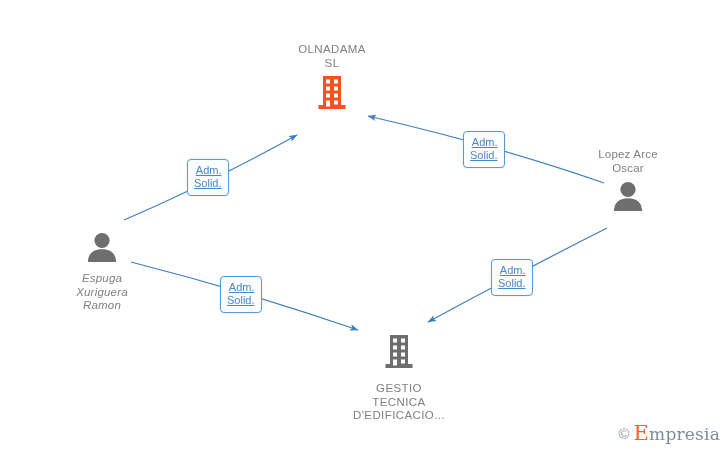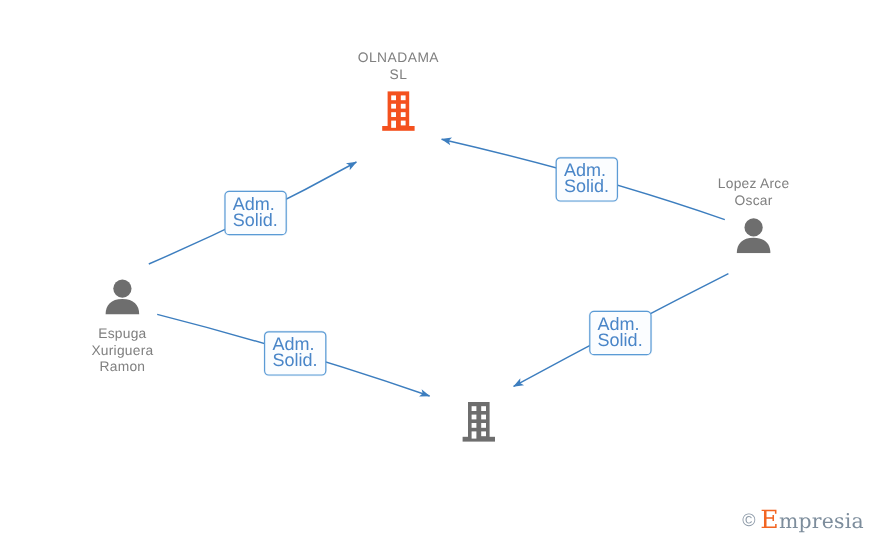--- a/index.html
+++ b/index.html
@@ -48,26 +48,27 @@
   .node-icon {
     display: block;
   }
   .edge-label {
     position: absolute;
     box-sizing: border-box;
     border: 1px solid #5b9bd5;
     border-radius: 4px;
     background: #fbfdff;
     color: #4a86c8;
-    font-size: 15px;
+    font-size: 11px;
     line-height: 13px;
-    text-align: left;
+    text-align: right;
     padding: 4px 6px 5px 6px;
     white-space: pre-line;
     box-shadow: 0 0 0 0.5px rgba(91,155,213,0.15);
+    text-decoration: underline;
   }
   #watermark {
     position: absolute;
     right: 8px;
     bottom: 6px;
     display: flex;
     align-items: center;
     gap: 4px;
     user-select: none;
   }
@@ -147,21 +148,21 @@
 
   <div class="node" style="left:102px; top:232px;">
     <span class="node-icon">
       <svg width="34" height="30" viewBox="0 0 34 30" xmlns="http://www.w3.org/2000/svg">
         <g fill="#6e6e6e">
           <circle cx="17" cy="8.5" r="7.6"></circle>
           <path d="M17 17.2 C 26.5 17.2 31 22.2 31 30 L 3 30 C 3 22.2 7.5 17.2 17 17.2 Z"></path>
         </g>
       </svg>
     </span>
-    <div class="node-label" style="margin-top:6px;">Espuga
+    <div class="node-label" style="margin-top:6px;font-style:italic;">Espuga
 Xuriguera
 Ramon</div>
   </div>
 
   <div class="node" style="left:399px; top:335px;">
     <span class="node-icon">
       <svg width="28" height="36" viewBox="0 0 28 36" xmlns="http://www.w3.org/2000/svg">
         <g fill="#6e6e6e">
           <rect x="5" y="0" width="18" height="32"></rect>
           <rect x="0.5" y="29" width="27" height="4"></rect>
@@ -171,20 +172,23 @@
           <rect x="16" y="3.5" width="4" height="4"></rect>
           <rect x="8" y="10.5" width="4" height="4"></rect>
           <rect x="16" y="10.5" width="4" height="4"></rect>
           <rect x="8" y="17.5" width="4" height="4"></rect>
           <rect x="16" y="17.5" width="4" height="4"></rect>
           <rect x="8" y="24.5" width="4" height="6"></rect>
           <rect x="16" y="24.5" width="4" height="4"></rect>
         </g>
       </svg>
     </span>
+    <div class="node-label company" style="margin-top:7px;">GESTIO
+TECNICA
+D'EDIFICACIO...</div>
   </div>
 
   <div class="edge-label" style="left:187px; top:159px;">Adm.
 Solid.</div>
 
   <div class="edge-label" style="left:463px; top:131px;">Adm.
 Solid.</div>
 
   <div class="edge-label" style="left:220px; top:276px;">Adm.
 Solid.</div>

